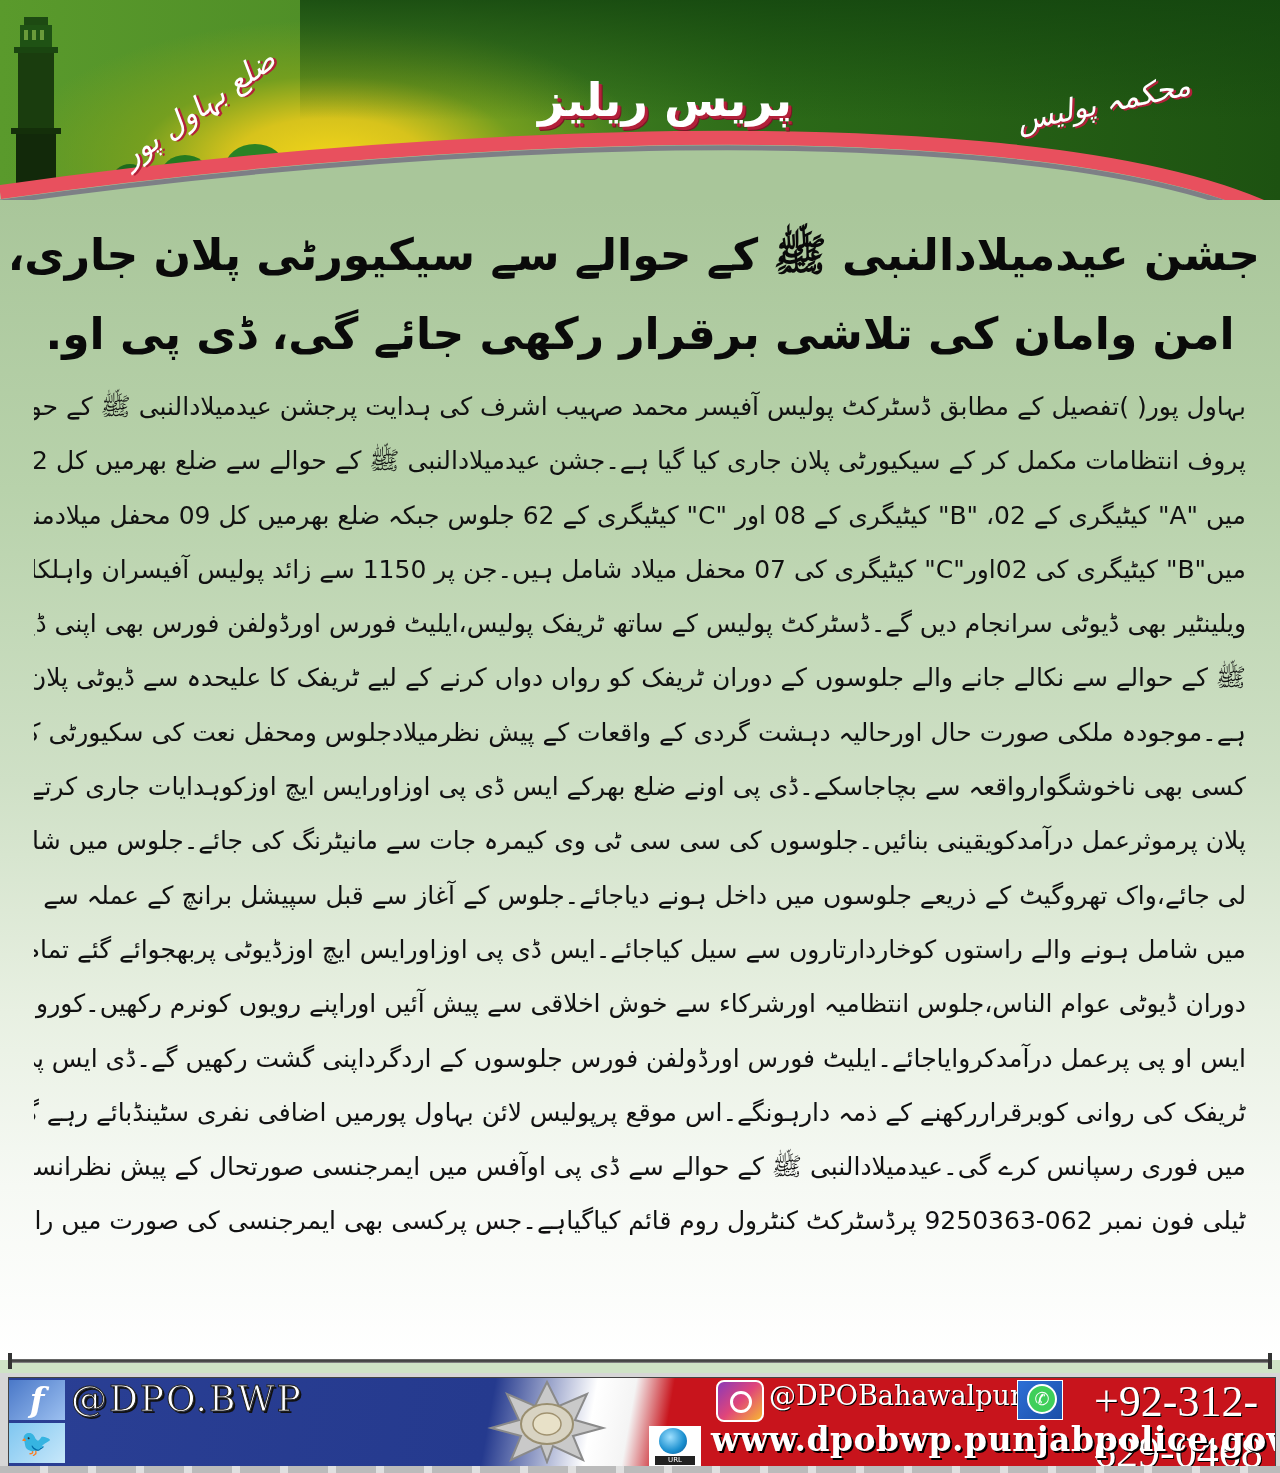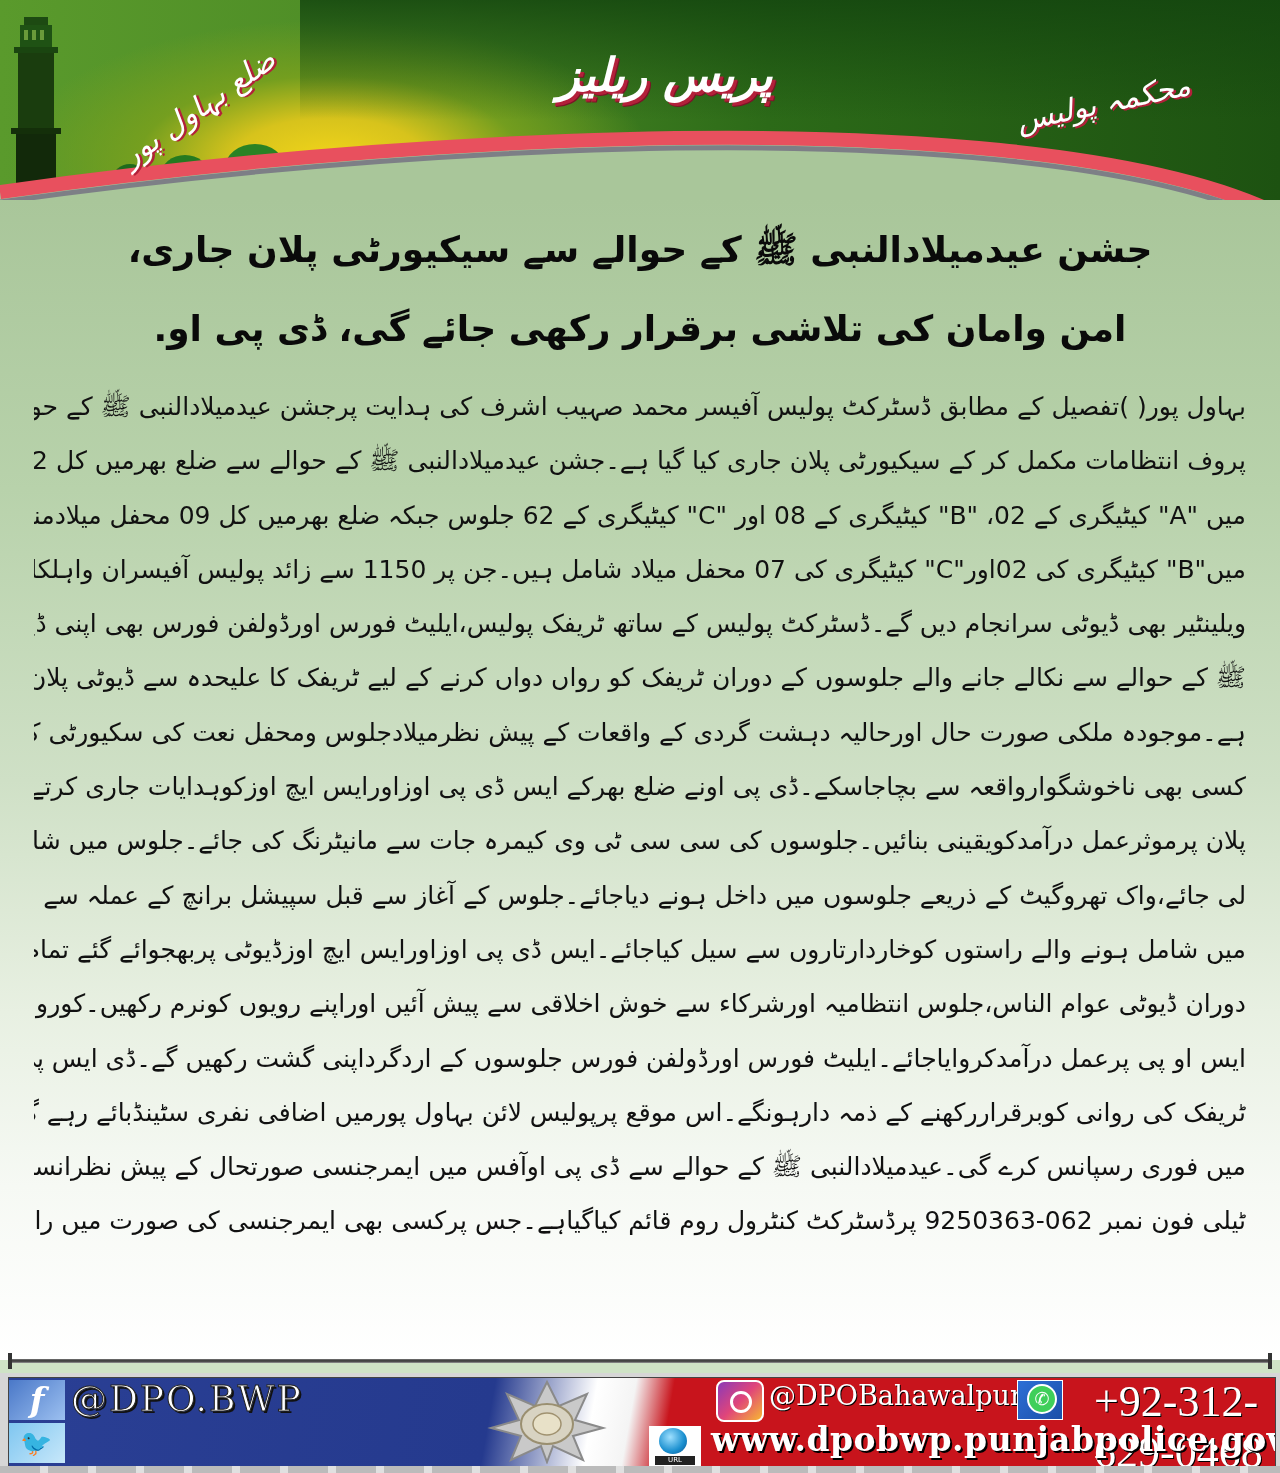--- a/index.html
+++ b/index.html
@@ -5,26 +5,26 @@
   html, body { margin:0; padding:0; }
   body { width:1280px; height:1473px; position:relative; overflow:hidden; font-family:"DejaVu Sans", sans-serif; background:#cfe3c6; }
   .header { position:absolute; left:0; top:0; width:1280px; height:220px; overflow:hidden;
     background: radial-gradient(ellipse 320px 140px at 330px 160px, #f2d51a 0%, #d7c31c 30%, rgba(120,160,30,0.9) 60%, rgba(40,100,20,0) 100%),
                 linear-gradient(90deg, #5a9a2c 0%, #4b8a25 35%, #2c6a18 60%, #1d5211 100%); }
   .header .sky-dark { position:absolute; left:300px; top:0; width:980px; height:120px; background:linear-gradient(180deg, rgba(20,70,15,0.85), rgba(20,70,15,0)); }
   .minaret { position:absolute; left:6px; top:12px; width:60px; height:195px; }
   .domes { position:absolute; left:60px; top:130px; width:300px; height:70px; }
   .wave { position:absolute; left:0; top:0; width:1280px; height:220px; }
   .urdu { direction:rtl; font-family:"DejaVu Sans", sans-serif; }
-  .press-title { position:absolute; left:520px; top:48px; width:290px; text-align:center; font-size:46px; font-weight:bold; color:#ffffff; text-shadow:3px 3px 0 #b3203a, 4px 4px 0 #7a1526; letter-spacing:1px;font-style:italic; }
+  .press-title { position:absolute; left:520px; top:73px; width:290px; text-align:center; font-size:46px; font-weight:bold; color:#ffffff; text-shadow:3px 3px 0 #b3203a, 4px 4px 0 #7a1526; letter-spacing:1px; }
   .police-dept { position:absolute; left:1015px; top:85px; font-size:30px; font-style:italic; color:#ffffff; text-shadow:2px 2px 0 #b3203a; transform:rotate(-12deg); }
   .district { position:absolute; left:108px; top:90px; font-size:30px; font-style:italic; color:#ffffff; text-shadow:2px 2px 0 #b3203a; transform:rotate(-35deg); transform-origin:center; }
   .content { position:absolute; left:0; top:200px; width:1280px; height:1160px;
     background: linear-gradient(180deg, #a9c69a 0%, #b8d2ab 25%, #cfe0c6 50%, #e8f0e2 70%, #f6f9f4 85%, #ffffff 100%); }
-  .headline { position:absolute; left:20px; width:1240px; text-align:center; font-size:36px; font-weight:bold; color:#0a0a0a; white-space:nowrap; }
+  .headline { position:absolute; left:20px; width:1240px; text-align:center; font-size:44px; font-weight:bold; color:#0a0a0a; white-space:nowrap; }
   .hl1 { top:28px; }
   .hl2 { top:108px; }
   .para { position:absolute; left:34px; top:180px; width:1212px; font-size:25px; line-height:54.3px; color:#111; text-align:justify; text-align-last:right; }
   .para .line { display:block; white-space:nowrap; overflow:hidden; text-align:justify; text-align-last:justify; height:54.3px; }
   .para .line.last { text-align-last:right; }
   .rule { position:absolute; left:8px; top:1159px; width:1264px; height:4px; background:linear-gradient(180deg,#777,#333,#999); }
   .rule:before { content:""; position:absolute; left:0; top:-6px; width:4px; height:16px; background:#333; }
   .rule:after { content:""; position:absolute; right:0; top:-6px; width:4px; height:16px; background:#333; }
   .footer { position:absolute; left:0; top:1373px; width:1280px; height:100px; background:#d6d6d6; }
   .footer-band { position:absolute; left:8px; top:4px; width:1266px; height:88px; overflow:hidden;

